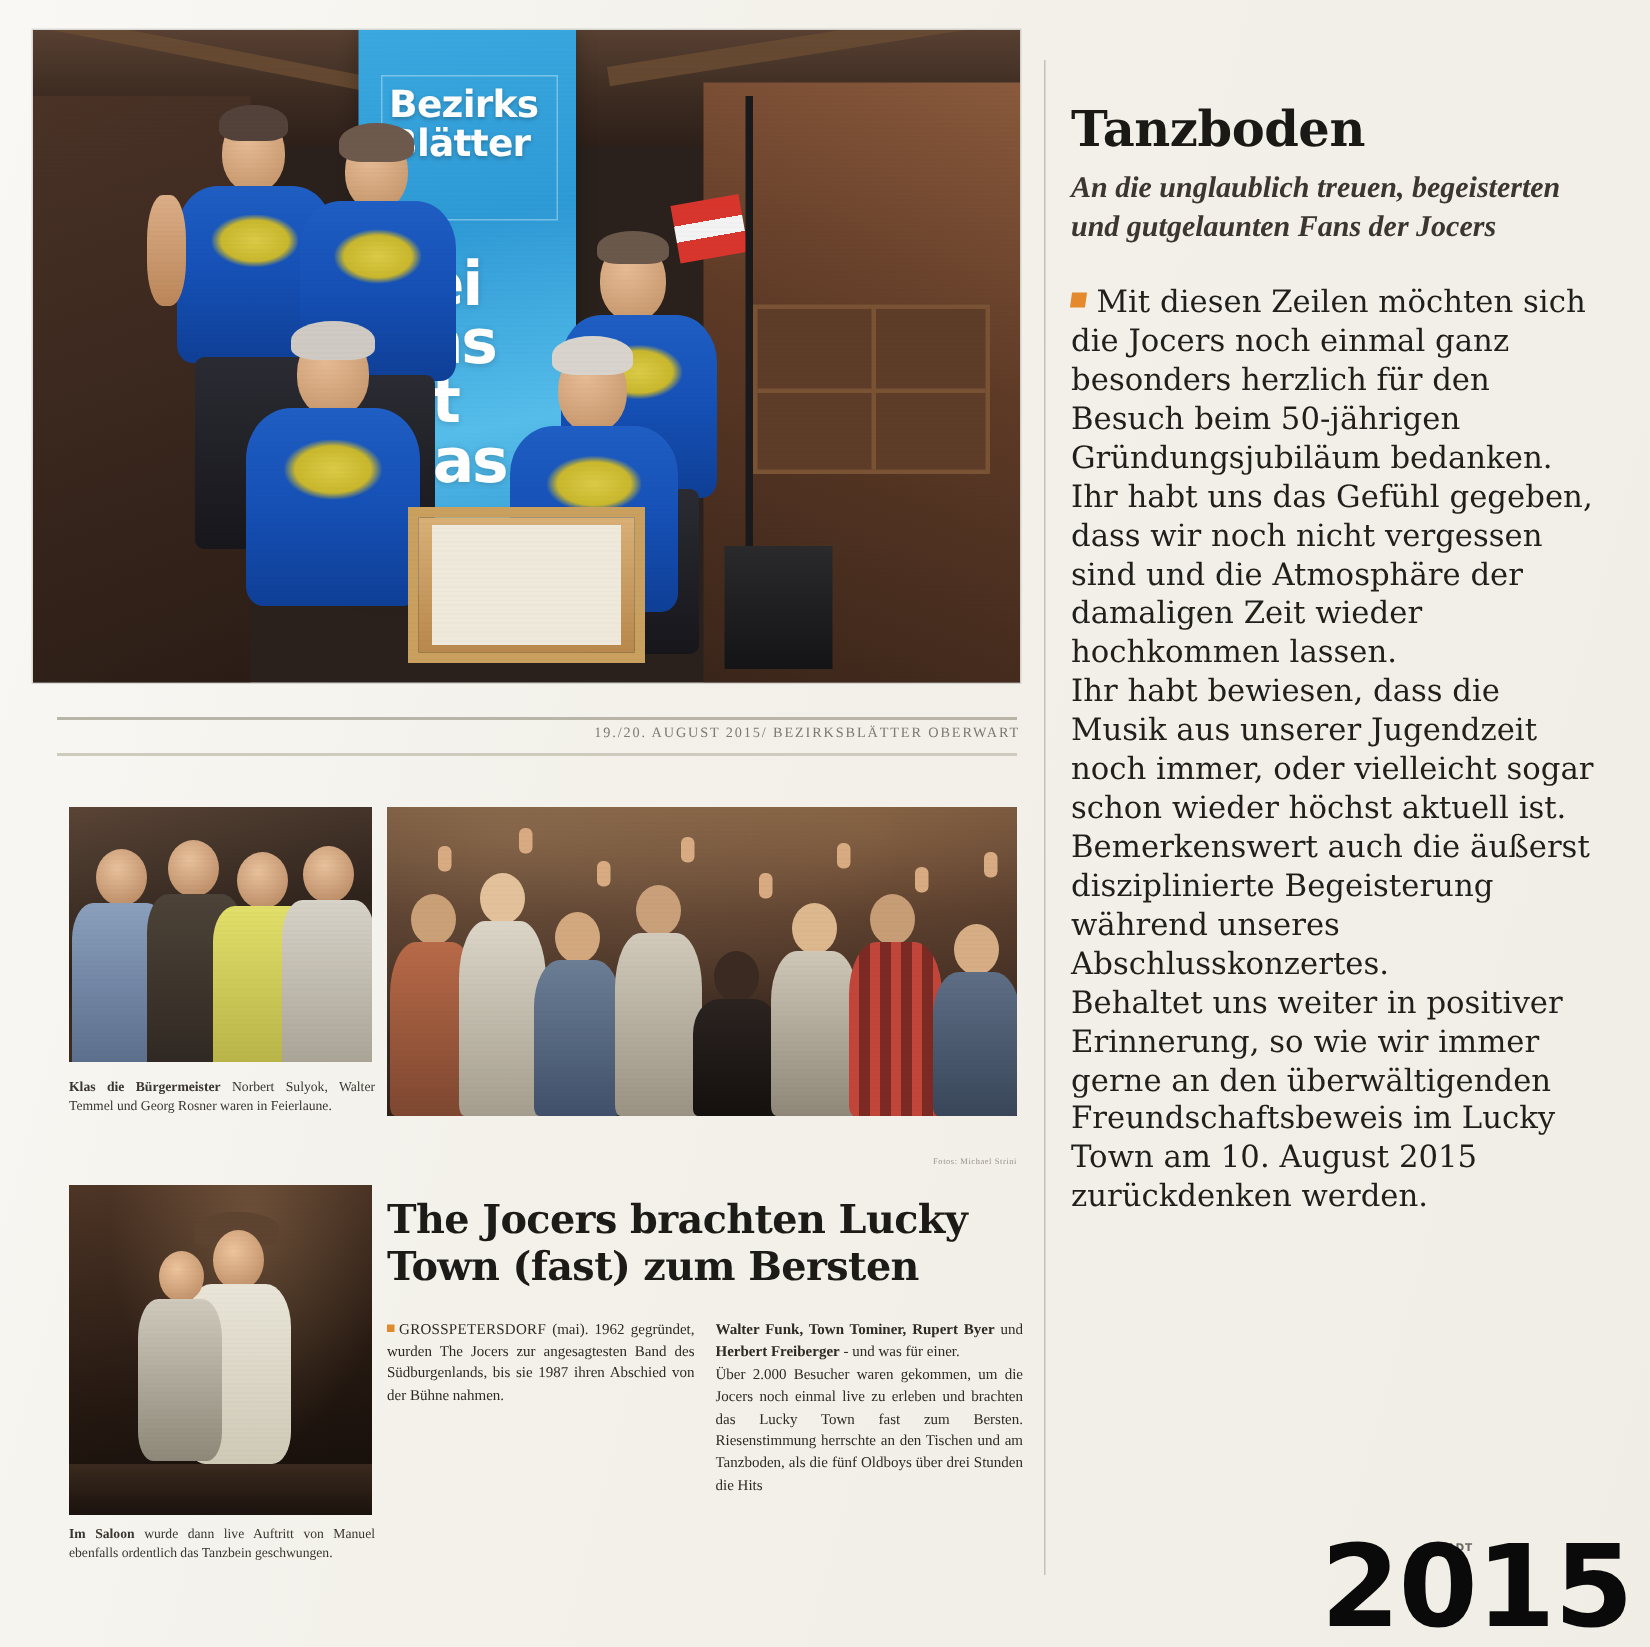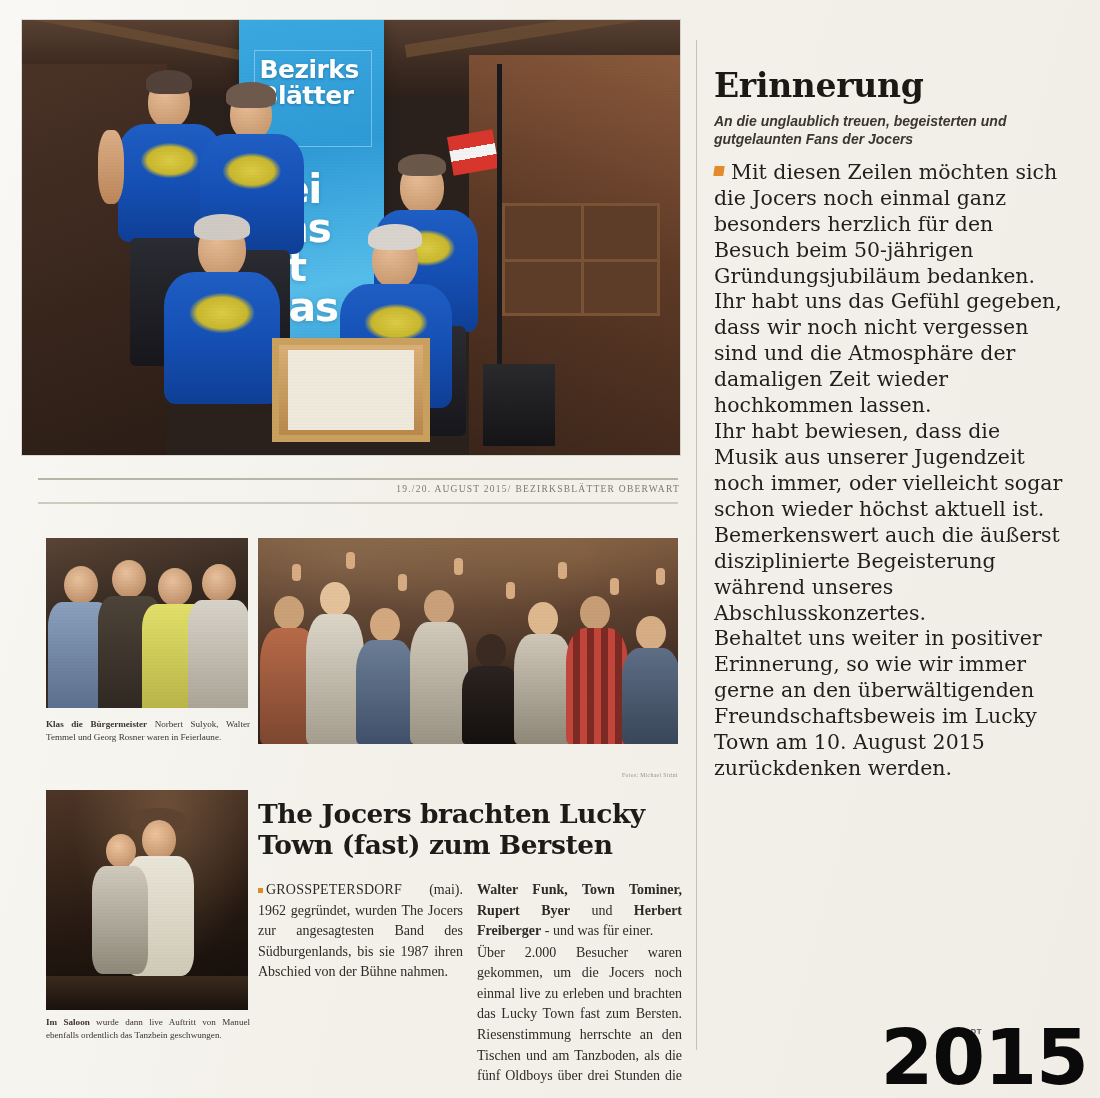--- a/index.html
+++ b/index.html
@@ -234,21 +234,21 @@
     letter-spacing: -0.4px;
     color: #1d1b18;
   }
   #article-cols {
     position: absolute; left: 258px; top: 880px; width: 424px; height: 205px;
     display: flex; gap: 14px;
   }
   .art-col {
     width: 205px;
     font-family: "Liberation Serif", serif;
-    font-size: 14px; line-height: 1.47;
+    font-size: 10px; line-height: 1.47;
     color: #2e2a25;
     text-align: justify;
     overflow: hidden;
   }
   .art-col p { margin-bottom: 1px; }
   .art-col b { font-weight: bold; }
   .dateline-place { font-variant: small-caps; letter-spacing: .2px; }
   .bullet-sq {
     display: inline-block; width: 5px; height: 5px;
     background: #e08a2e; margin-right: 3px;
@@ -266,25 +266,25 @@
     position: absolute; left: 714px; top: 68px; width: 352px;
   }
   #letter-title {
     font-family: "DejaVu Serif", serif;
     font-weight: bold;
     font-size: 33px; line-height: 1.1;
     color: #1b1916; letter-spacing: -0.3px;
     margin-bottom: 9px;
   }
   #letter-subtitle {
-    font-family: Liberation Sans, sans-serif;
+    font-family: Liberation Serif, serif;
     font-style: italic; font-weight: bold;
-    font-size: 14px; line-height: 1.27;
+    font-size: 20px; line-height: 1.27;
     color: #3b372f;
-    margin-bottom: 11px;
+    margin-bottom: 25px;
   }
   #letter-body {
     font-family: "DejaVu Serif", serif;
     font-size: 20.5px; line-height: 1.265;
     color: #211f1b;
   }
   .letter-bullet {
     display: inline-block;
     width: 10px; height: 10px;
     background: #e58a2c;
@@ -465,21 +465,21 @@
     </div>
     <div class="art-col">
       <p><b>Walter Funk, Town Tominer, Rupert Byer</b><span> und </span><b>Herbert Freiberger</b><span> - und was für einer.</span></p>
       <p>Über 2.000 Besucher waren gekommen, um die Jocers noch einmal live zu erleben und brachten das Lucky Town fast zum Bersten. Riesenstimmung herrschte an den Tischen und am Tanzboden, als die fünf Oldboys über drei Stunden die Hits</p>
     </div>
   </div>
 
   <div id="vrule"></div>
 
   <div id="letter">
-    <div id="letter-title">Erinnerung</div>
+    <div id="letter-title">Tanzboden</div>
     <div id="letter-subtitle">An die unglaublich treuen, begeisterten und gutgelaunten Fans der Jocers</div>
     <div id="letter-body">
       <span class="letter-bullet"></span><span id="letter-body-text">Mit diesen Zeilen möchten sich die Jocers noch einmal ganz besonders herzlich für den Besuch beim 50-jährigen Gründungsjubiläum bedanken. Ihr habt uns das Gefühl gegeben, dass wir noch nicht vergessen sind und die Atmosphäre der damaligen Zeit wieder hochkommen lassen.<br>Ihr habt bewiesen, dass die Musik aus unserer Jugendzeit noch immer, oder vielleicht sogar schon wieder höchst aktuell ist. Bemerkenswert auch die äußerst disziplinierte Begeisterung während unseres Abschlusskonzertes.<br>Behaltet uns weiter in positiver Erinnerung, so wie wir immer gerne an den überwältigenden Freundschaftsbeweis im Lucky Town am 10. August 2015 zurückdenken werden.</span>
     </div>
   </div>
 
   <div id="watermark-sub">STADT</div>
   <div id="watermark-2015">2015</div>
 
 </div>

